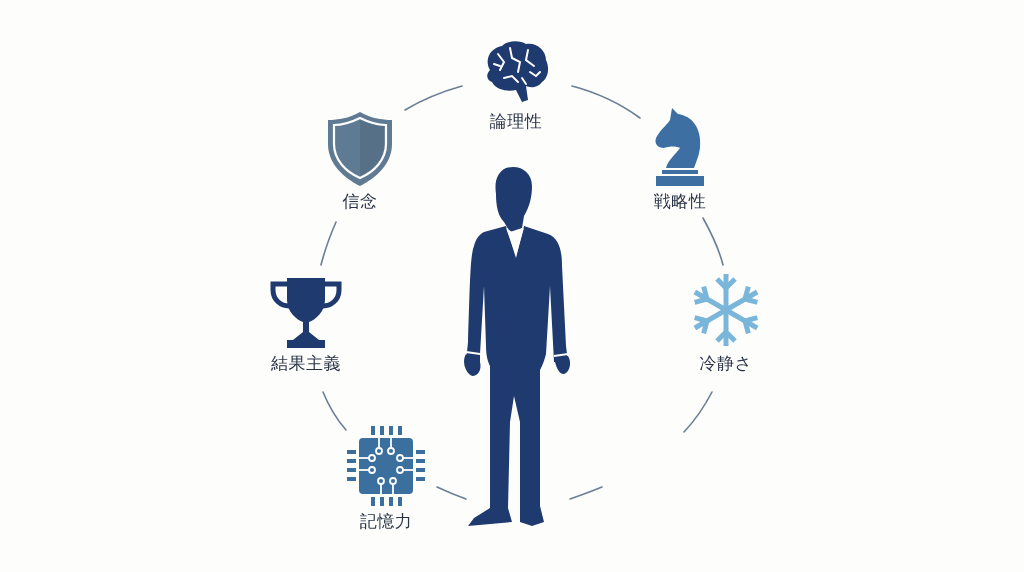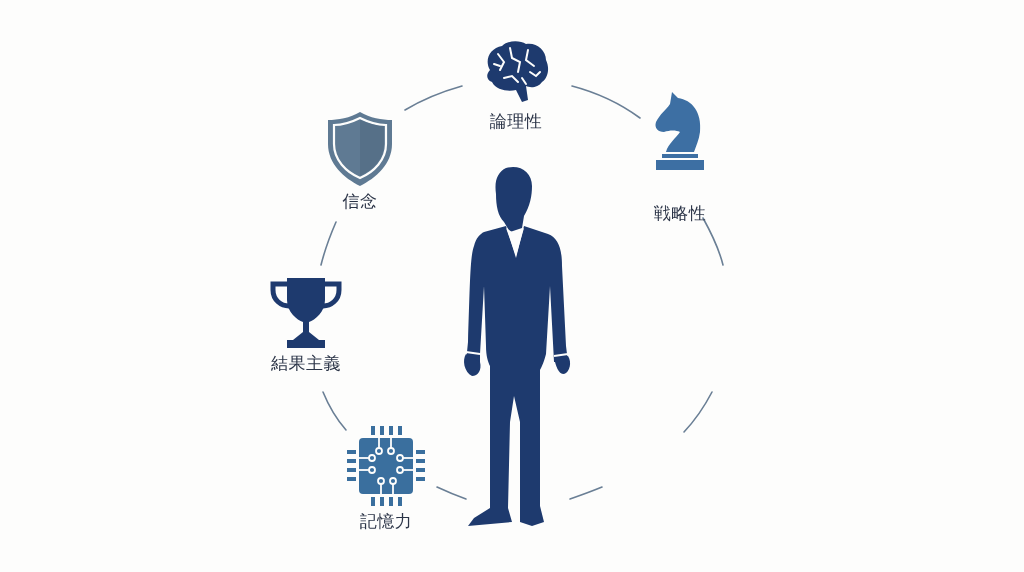--- a/index.html
+++ b/index.html
@@ -54,29 +54,46 @@
         <path d="M48 10 L46 20 L54 26"></path>
         <path d="M24 38 L32 36 L38 42"></path>
         <path d="M50 32 L56 36 L60 32"></path>
         <path d="M14 24 L20 26"></path>
         <path d="M42 38 L46 44"></path>
       </g>
     </svg>
     <span class="label">論理性</span>
   </div>
 
-  <div class="node" style="left:630px; top:88px; width:100px;gap:28px;">
+  <div class="node" style="left:630px; top:104px; width:100px;">
     <svg class="icon" width="60" height="82" viewBox="0 0 60 82">
       <path d="M22 4 L28 10 C42 12 52 24 50 44 C49 52 46 58 44 64 L16 64 C18 56 26 50 30 44 C26 42 20 42 14 44 C8 44 4 40 6 34 C10 26 16 22 20 16 Z" fill="#3d6fa3"></path>
       <rect x="12" y="66" width="36" height="4" fill="#3d6fa3"></rect>
       <rect x="6" y="72" width="48" height="10" fill="#3d6fa3"></rect>
     </svg>
     <span class="label">戦略性</span>
   </div>
 
+  <div class="node" style="left:676px; top:272px; width:100px;">
+    <svg class="icon" width="76" height="76" viewBox="-38 -38 76 76">
+      <g stroke="#7ab6da" stroke-width="5" stroke-linecap="butt" fill="none">
+        <g id="arm">
+          <line x1="0" y1="0" x2="0" y2="-36"></line>
+          <line x1="0" y1="-22" x2="-9" y2="-31"></line>
+          <line x1="0" y1="-22" x2="9" y2="-31"></line>
+        </g>
+        <use href="#arm" transform="rotate(60)"></use>
+        <use href="#arm" transform="rotate(120)"></use>
+        <use href="#arm" transform="rotate(180)"></use>
+        <use href="#arm" transform="rotate(240)"></use>
+        <use href="#arm" transform="rotate(300)"></use>
+      </g>
+    </svg>
+    <span class="label">冷静さ</span>
+  </div>
 
 
   <div class="node" style="left:336px; top:426px; width:100px;">
     <svg class="icon" width="78" height="80" viewBox="0 0 78 80">
       <g fill="#3a6f9e">
         <rect x="24" y="0" width="4" height="9"></rect>
           <rect x="33" y="0" width="4" height="9"></rect>
           <rect x="42" y="0" width="4" height="9"></rect>
           <rect x="51" y="0" width="4" height="9"></rect>
         <rect x="24" y="71" width="4" height="9"></rect>

